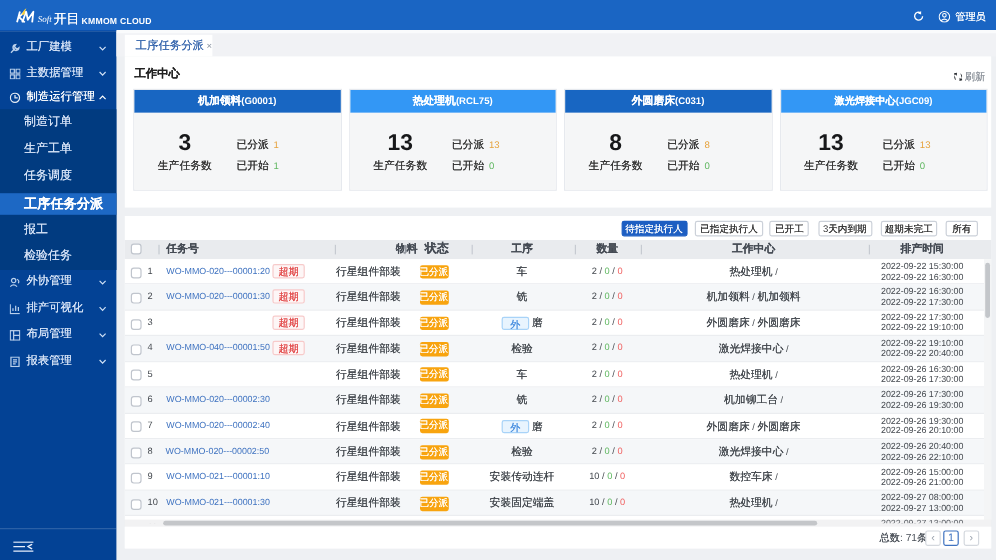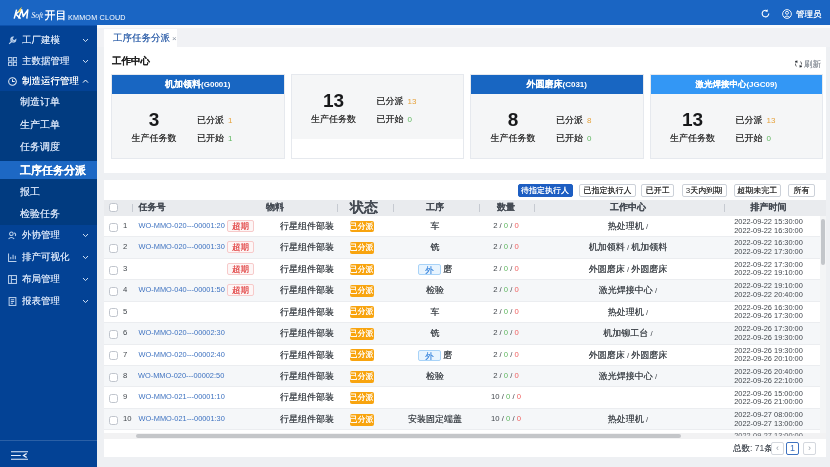--- a/index.html
+++ b/index.html
@@ -1,21 +1,21 @@
 <!DOCTYPE html>
 <html><head><meta charset="utf-8">
 <style>
 *{margin:0;padding:0;box-sizing:border-box}
 html,body{width:830px;height:467px;overflow:hidden;font-family:"Liberation Sans",sans-serif}
 body{position:relative;background:#eef0f3}
 .abs{position:absolute}
 .c{font-family:"Liberation Sans",sans-serif;text-shadow:0 0 0.5px currentColor}
 
 #hdr{position:absolute;left:0;top:0;width:830px;height:26px;background:#1a65c3;border-bottom:1px solid #0d52ae}
-#hdr .prod{position:absolute;left:68px;top:13px;color:#fff;font-size:7.2px;font-weight:normal;letter-spacing:0.2px}
+#hdr .prod{position:absolute;left:68px;top:13px;color:#fff;font-size:7.2px;font-weight:bold;letter-spacing:0.2px}
 
 #side{position:absolute;left:0;top:26px;width:97px;height:441px;background:#034295}
 #side .mi{position:absolute;left:0;width:97px;height:20.5px;line-height:20.5px;color:#d5e2f6;font-size:9.5px;padding-left:22px;white-space:nowrap}
 #side .mi .ic{position:absolute;left:8px;top:6px;width:9px;height:9px;opacity:.9}
 #side .mi .ch{position:absolute;right:8px;top:8px}
 #side .sub{position:absolute;left:0;top:65.4px;width:97px;height:133.8px;background:#013b80}
 #side .si{position:absolute;left:0;width:97px;height:22.3px;line-height:22.3px;color:#d5e2f6;font-size:10px;padding-left:20px;white-space:nowrap}
 #side .si.sel{background:#1d68c4;color:#fff;font-weight:bold;height:18px;line-height:18px}
 #side .foot{position:absolute;left:0;top:414px;width:97px;border-top:1px solid rgba(255,255,255,.16)}
 
@@ -157,20 +157,21 @@
     <div class="cb1">
         <span class="big">3</span>
         <span class="lab c" style="font-size:9px">生产任务数</span>
       <span class="k c" style="font-size:9px;top:21px">已分派</span>
         <span class="v vo" style="top:21.5px">1</span>
       <span class="k c" style="font-size:9px;top:39px">已开始</span>
         <span class="v vg" style="top:39.5px">1</span>
       </div>
   </div>
   <div class="card" style="left:186.5px">
+    <div class="ch1" style="background:#3397f5"><span class="c" style="font-size:9px">热处理机</span>(RCL75)</div>
     <div class="cb1">
         <span class="big">13</span>
         <span class="lab c" style="font-size:9px">生产任务数</span>
       <span class="k c" style="font-size:9px;top:21px">已分派</span>
         <span class="v vo" style="top:21.5px">13</span>
       <span class="k c" style="font-size:9px;top:39px">已开始</span>
         <span class="v vg" style="top:39.5px">0</span>
       </div>
   </div>
   <div class="card" style="left:366px">
@@ -199,22 +200,22 @@
 <div id="p2">
   <div class="btn on" style="left:413.5px;width:55px"><span class="c" style="font-size:8px">待指定执行人</span></div>
   <div class="btn" style="left:475px;width:57px"><span class="c" style="font-size:8px">已指定执行人</span></div>
   <div class="btn" style="left:537.3px;width:33px"><span class="c" style="font-size:8px">已开工</span></div>
   <div class="btn" style="left:577.5px;width:45px">3<span class="c" style="font-size:8px">天内到期</span></div>
   <div class="btn" style="left:629.8px;width:47px"><span class="c" style="font-size:8px">超期未完工</span></div>
   <div class="btn" style="left:684px;width:27px"><span class="c" style="font-size:8px">所有</span></div>
   <div id="thead">
     <span class="cb" style="left:5px;top:2.7px"></span>
     <span style="left:34.6px"><span class="c" style="font-size:9px">任务号</span></span>
-    <span style="left:162px;width:58px;text-align:left"><span class="c" style="font-size:9px">物料</span></span>
-    <span style="left:232px;width:56px;text-align:center"><span class="c" style="font-size:14px">状态</span></span>
+    <span style="left:186px;width:58px;text-align:right"><span class="c" style="font-size:9px">物料</span></span>
+    <span style="left:232px;width:56px;text-align:center"><span class="c" style="font-size:10px">状态</span></span>
     <span style="left:288px;width:86px;text-align:center"><span class="c" style="font-size:9px">工序</span></span>
     <span style="left:375px;width:54px;text-align:center"><span class="c" style="font-size:9px">数量</span></span>
     <span style="left:429px;width:190px;text-align:center"><span class="c" style="font-size:9px">工作中心</span></span>
     <span style="left:616px;width:97px;text-align:center"><span class="c" style="font-size:9px">排产时间</span></span>
     <span class="sep" style="left:28px"></span>
     <span class="sep" style="left:174.5px"></span>
     <span class="sep" style="left:232.5px"></span>
     <span class="sep" style="left:288.5px"></span>
     <span class="sep" style="left:374.5px"></span>
     <span class="sep" style="left:429.5px"></span>
@@ -315,21 +316,23 @@
 <span class="cell ctr" style="left:429px;width:190px"><span class="c" style="font-size:9px">激光焊接中心</span> /</span>
 <span class="cell ctr dt" style="left:616px;width:97px">2022-09-26 20:40:00<br>2022-09-26 22:10:00</span>
 </div>
 <div class="tr" style="top:171.60px">
 <span class="cb" style="left:5px;top:6.8px"></span>
 <span class="cell" style="left:19px">9</span>
 <span class="cell lnk" style="left:34.6px">WO-MMO-021---00001:10</span>
 <span class="cell" style="left:123px"></span>
 <span class="cell ctr mat" style="left:174px;width:58px"><span class="c" style="font-size:9px">行星组件部装</span></span>
 <span class="badge" style="left:245.5px"><span class="c" style="font-size:8px">已分派</span></span>
+<span class="cell ctr" style="left:288px;width:86px"><span class="c" style="font-size:9px">安装传动连杆</span></span>
 <span class="cell ctr qty" style="left:375px;width:54px">10 / <span class="q2">0</span> / <span class="q3">0</span></span>
+<span class="cell ctr" style="left:429px;width:190px"><span class="c" style="font-size:9px">数控车床</span> /</span>
 <span class="cell ctr dt" style="left:616px;width:97px">2022-09-26 15:00:00<br>2022-09-26 21:00:00</span>
 </div>
 <div class="tr alt" style="top:193.05px">
 <span class="cb" style="left:5px;top:6.8px"></span>
 <span class="cell" style="left:19px">10</span>
 <span class="cell lnk" style="left:34.6px">WO-MMO-021---00001:30</span>
 <span class="cell" style="left:123px"></span>
 <span class="cell ctr mat" style="left:174px;width:58px"><span class="c" style="font-size:9px">行星组件部装</span></span>
 <span class="badge" style="left:245.5px"><span class="c" style="font-size:8px">已分派</span></span>
 <span class="cell ctr" style="left:288px;width:86px"><span class="c" style="font-size:9px">安装固定端盖</span></span>

